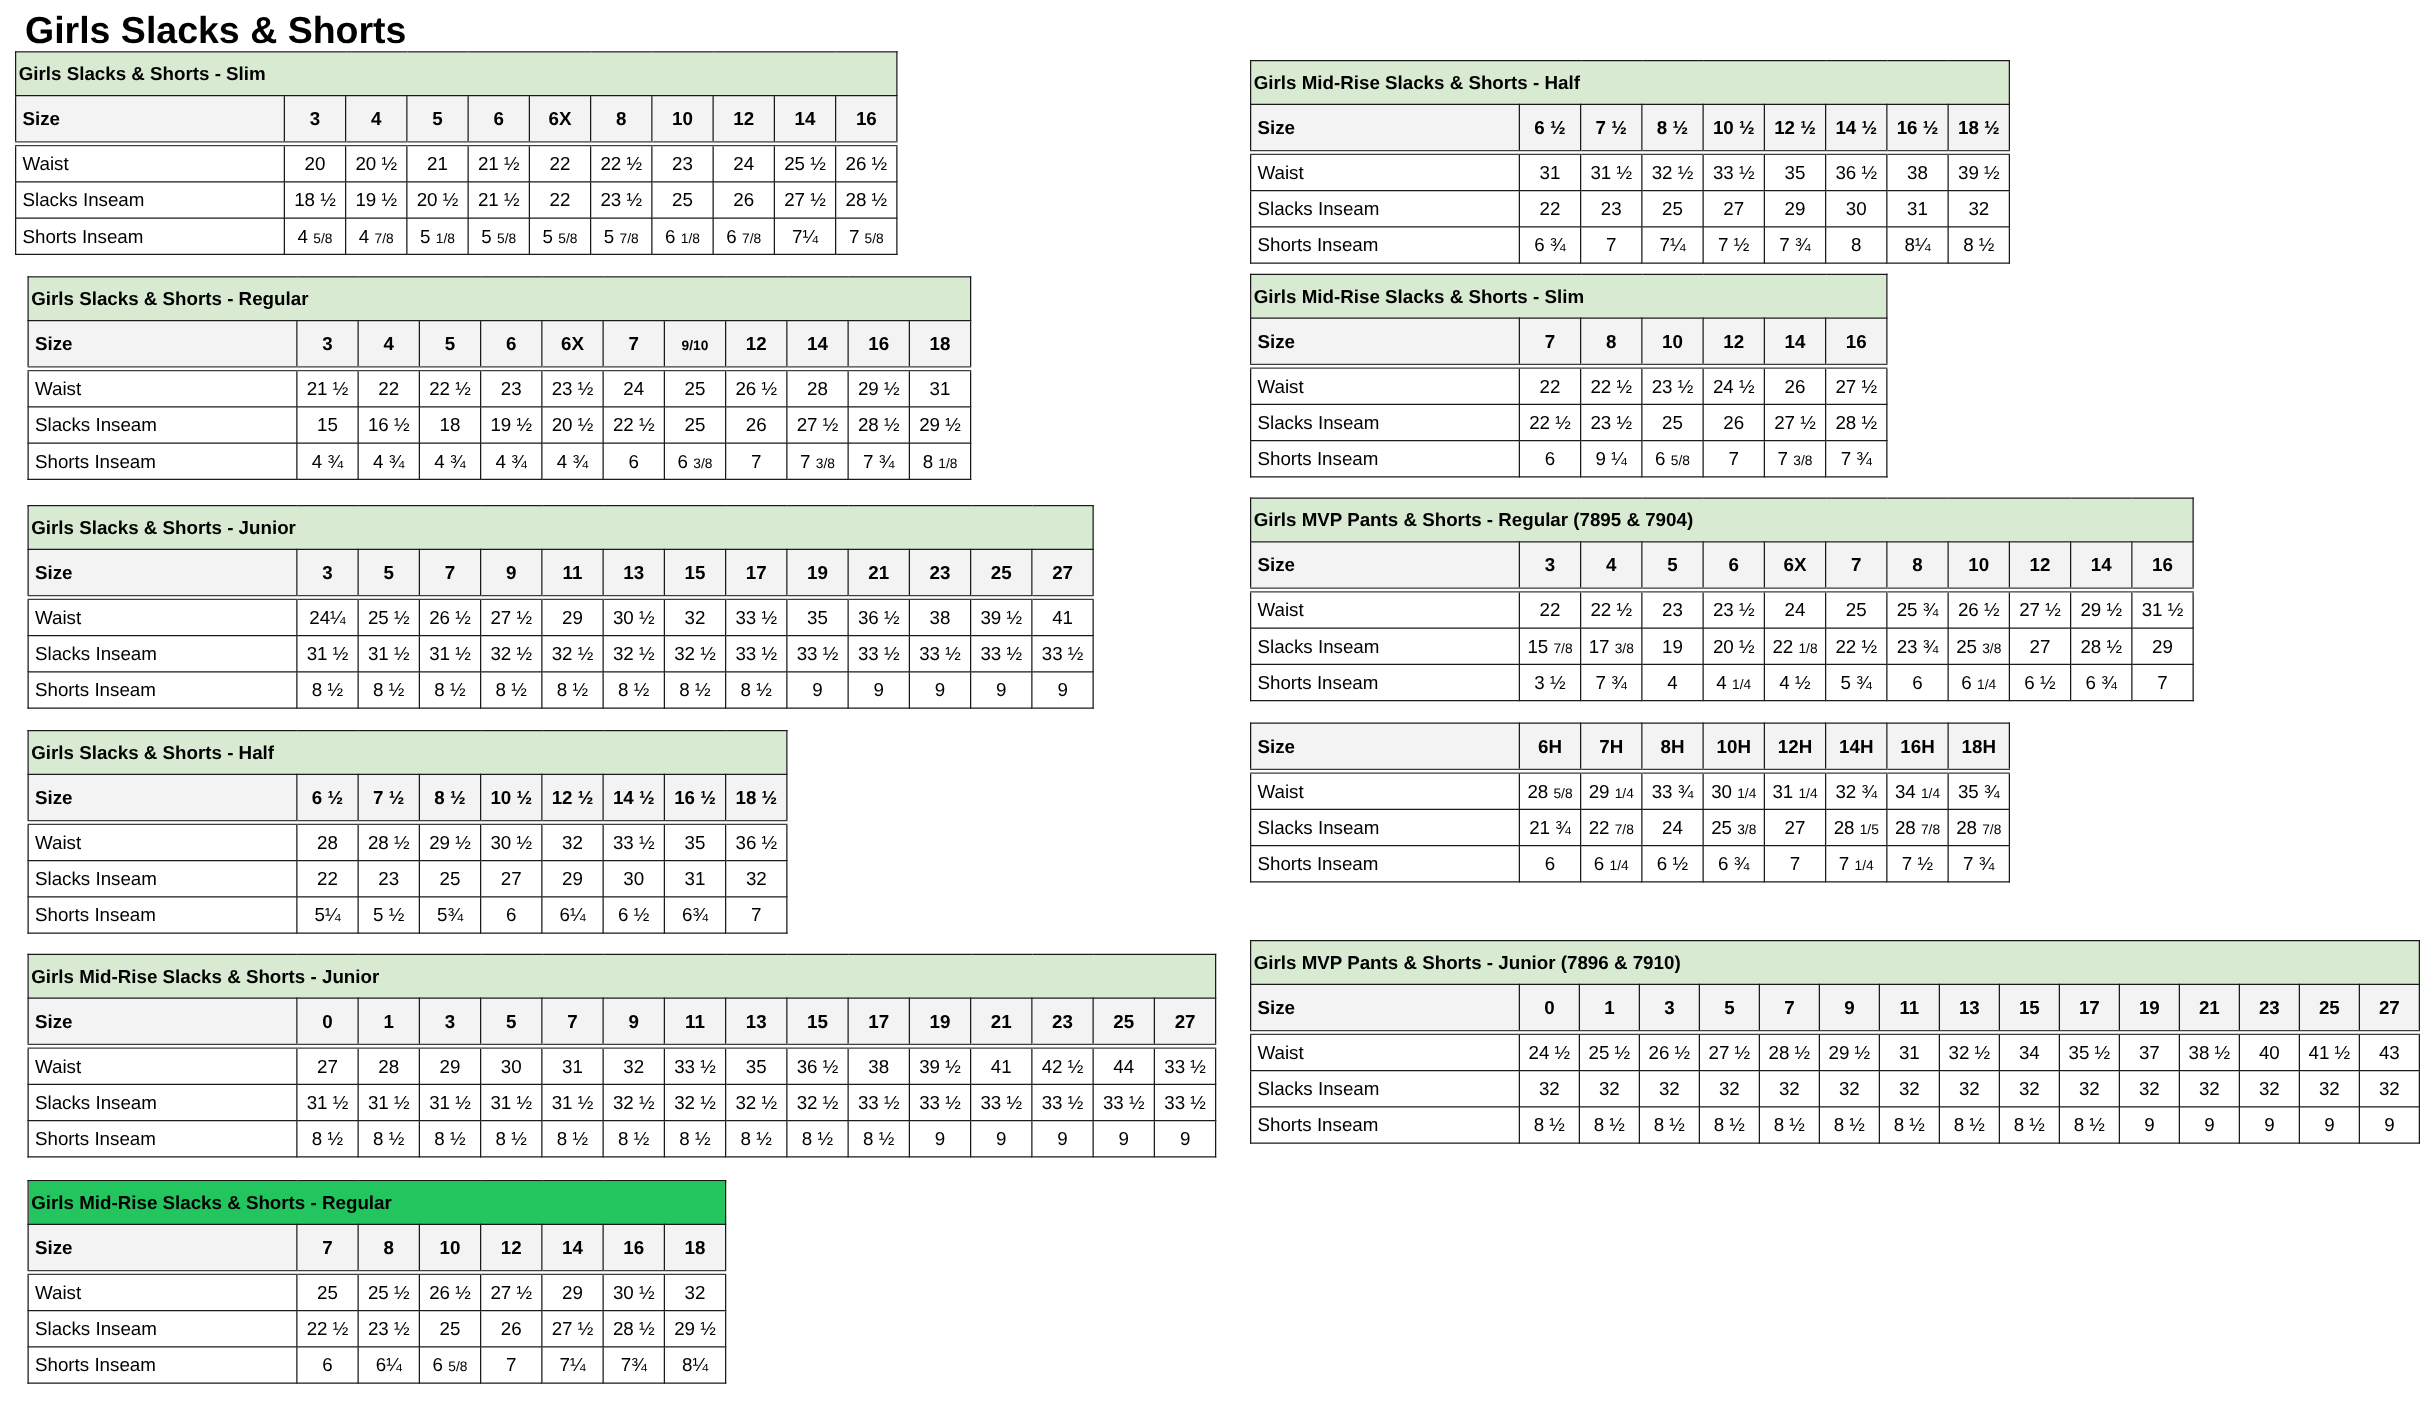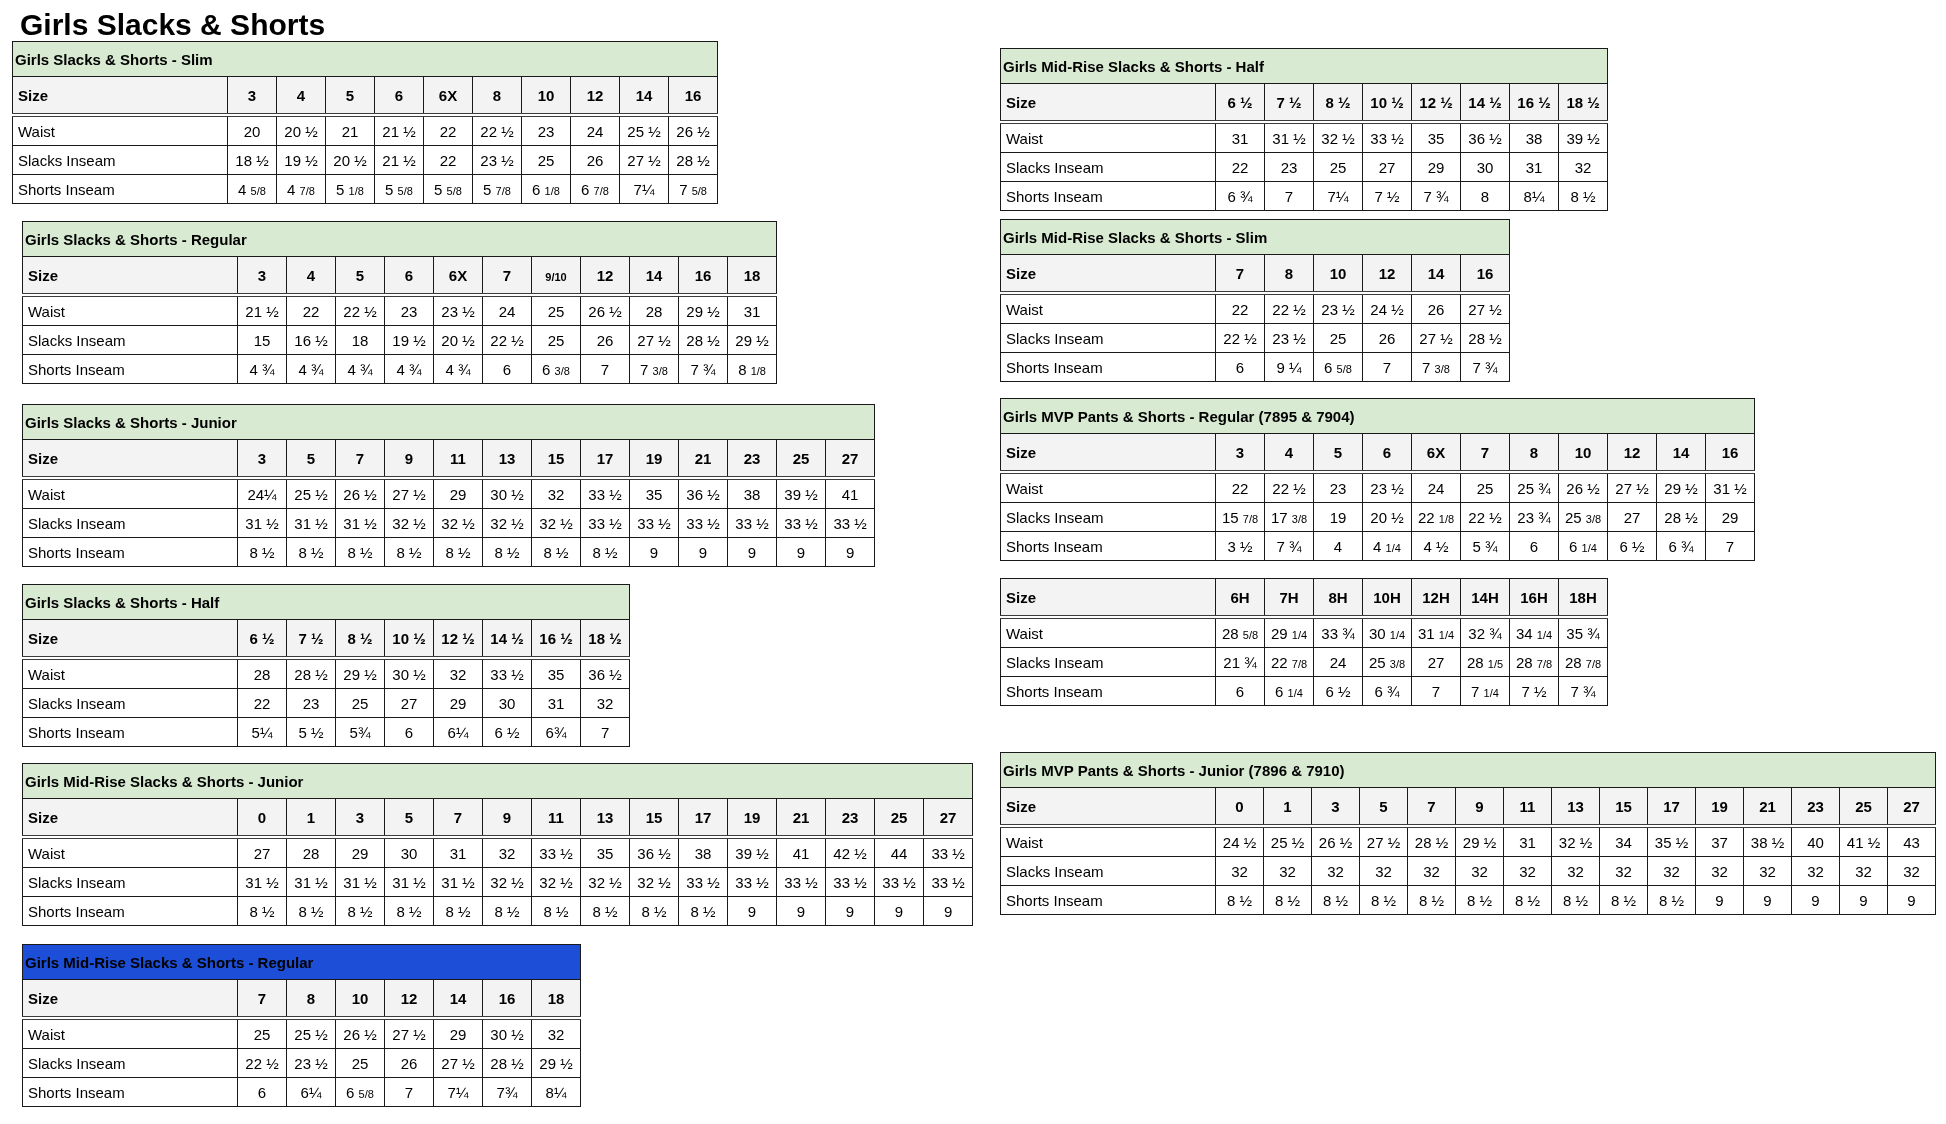--- a/index.html
+++ b/index.html
@@ -451,21 +451,21 @@
         <col style="width:49px">
         <col style="width:49px">
         <col style="width:49px">
         <col style="width:49px">
         <col style="width:49px">
         <col style="width:49px">
         <col style="width:49px">
       </colgroup>
       <tbody>
         <tr class="title-row">
-          <td class="title-cell" colspan="8" style="background:#1d4ed8">Girls Mid-Rise Slacks &amp; Shorts - Regular</td>
+          <td class="title-cell" colspan="8" style="background:#22c55e">Girls Mid-Rise Slacks &amp; Shorts - Regular</td>
         </tr>
         <tr class="size-row">
           <td class="lbl">Size</td>
           <td>7</td>
           <td>8</td>
           <td>10</td>
           <td>12</td>
           <td>14</td>
           <td>16</td>
           <td>18</td>

